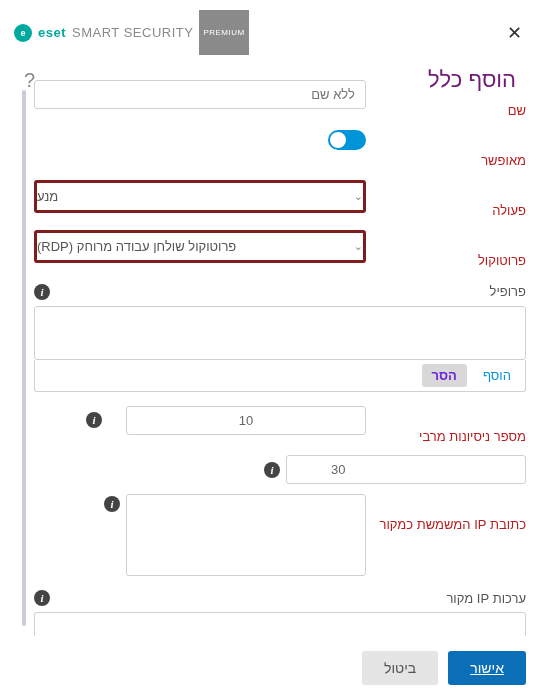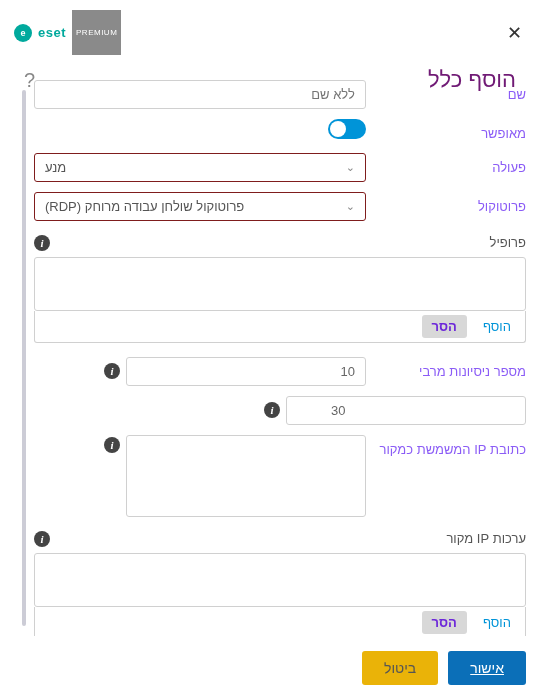--- a/index.html
+++ b/index.html
@@ -31,29 +31,29 @@
 .help { font-size: 20px; color: #888; cursor: pointer; }
 .scroll-area {
   position: absolute; top: 80px; bottom: 64px; left: 0; right: 0;
   overflow-y: auto; padding: 0 14px 0 34px;
 }
 .scrollbar-fake {
   position: absolute; top: 90px; bottom: 74px; left: 22px; width: 4px;
   background: #aab; border-radius: 2px; opacity: 0.6;
 }
 .row { display: flex; align-items: flex-start; gap: 10px; margin-bottom: 10px; }
-.row-label { flex: 0 0 150px; text-align: right; color: #8b5cf6; padding-top: 7px; line-height: 1.3; }
+.row-label { flex: 0 0 150px; text-align: right; color: #b91c1c; padding-top: 7px; line-height: 1.3; margin-top: 16px; }
 .row-field { flex: 1; display: flex; align-items: center; gap: 6px; }
 input[type="text"] {
   width: 100%; border: 1px solid #d0d0d0; border-radius: 3px;
   padding: 6px 10px; font-size: 13px; text-align: right; color: #666;
 }
 .select {
-  width: 100%; border: 1px solid #7f1d1d; border-radius: 3px;
-  padding: 6px 10px; font-size: 13px; text-align: right; color: #555;
+  width: 100%; border: 3px solid #7f1d1d; border-radius: 3px;
+  padding: 6px 0; font-size: 13px; text-align: right; color: #555;
   background: #fff; display: flex; justify-content: space-between; align-items: center;
   flex-direction: row-reverse; cursor: pointer;
 }
 .chevron { color: #888; font-size: 11px; }
 .toggle {
   width: 38px; height: 20px; border-radius: 10px; background: #0094d8;
   position: relative; cursor: pointer;
 }
 .toggle::after {
   content: ""; position: absolute; top: 2px; left: 2px;
@@ -86,33 +86,34 @@
 .footer {
   position: absolute; bottom: 0; left: 0; right: 0; height: 64px;
   display: flex; gap: 10px; align-items: center; padding: 0 14px;
   flex-direction: row-reverse; justify-content: flex-end;
 }
 .btn {
   border: none; border-radius: 3px; padding: 9px 22px;
   font-size: 14px; cursor: pointer;
 }
 .btn-primary { background: #0b6fb8; color: #fff; text-decoration: underline; }
-.btn-secondary { background: #eab308; color: #555; }
+.btn-secondary { background: #e5e5e5; color: #555; }
 .textarea {
   width: 100%; border: 1px solid #d0d0d0; border-radius: 3px;
   min-height: 82px; background: #fff;
 }
 </style>
 </head>
 <body>
 
 <div class="header">
   <div class="brand">
     <span class="brand-logo">e</span>
     <span class="brand-eset">eset</span>
+    <span class="brand-text">SMART SECURITY</span>
     <span class="brand-premium">PREMIUM</span>
   </div>
   <div class="close-x">✕</div>
 </div>
 
 <div class="titlebar">
   <div class="title">הוסף כלל</div>
   <div class="help">?</div>
 </div>
 
@@ -162,21 +163,21 @@
     <div class="listbox"></div>
     <div class="list-actions">
       <button class="btn-small btn-add">הוסף</button>
       <button class="btn-small btn-remove">הסר</button>
     </div>
   </div>
 
   <div class="row" style="margin-top:14px;">
     <div class="row-label">מספר ניסיונות מרבי</div>
     <div class="row-field">
-      <input type="text" style="text-align: right; direction: ltr; max-width: 240px;" value="10">
+      <input type="text" style="text-align: center; direction: ltr; max-width: 240px; margin-left: 18px;" value="10">
       <span class="info-icon">i</span>
     </div>
   </div>
 
   <div class="row">
     <div class="row-field">
       <input type="text" style="text-align: left; direction: ltr; max-width: 240px; padding-left: 44px;" value="30">
       <span class="info-icon">i</span>
     </div>
   </div>

